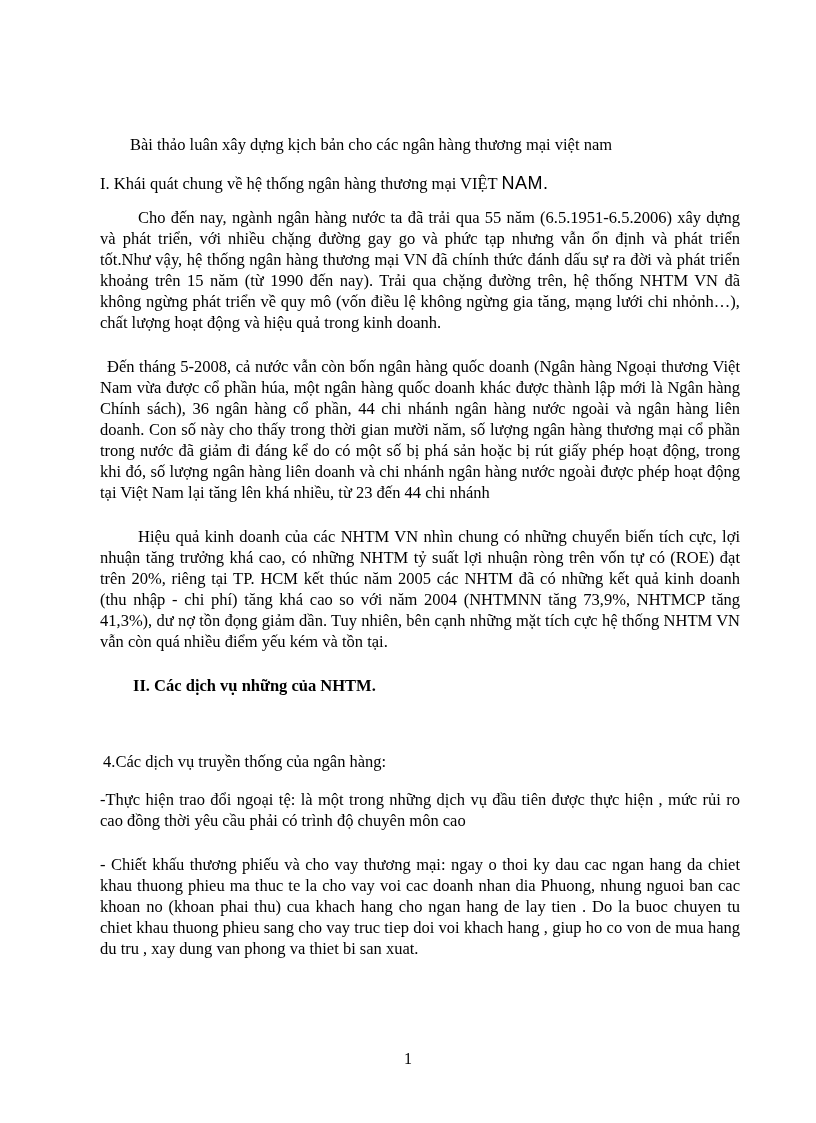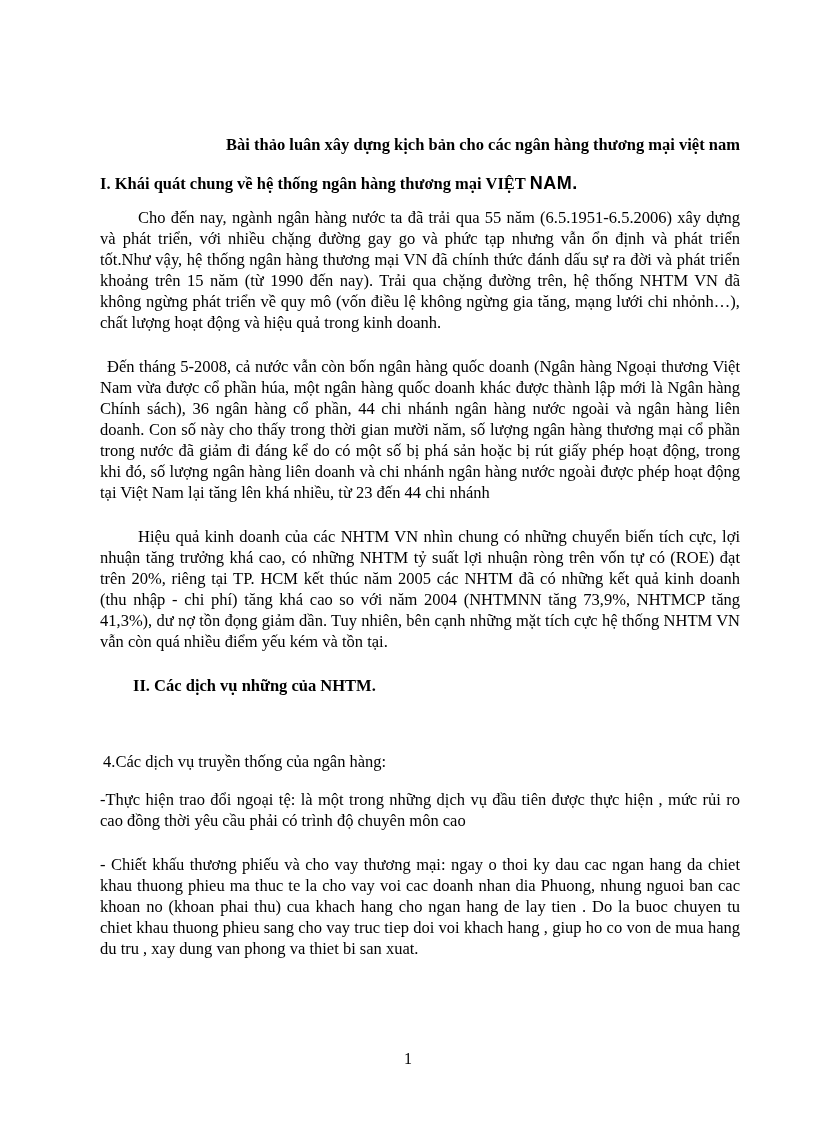--- a/index.html
+++ b/index.html
@@ -15,28 +15,28 @@
     background: #ffffff;
     box-sizing: border-box;
     padding: 134px 76px 0 100px;
     font-family: "Liberation Serif", "DejaVu Serif", serif;
     font-size: 16.5px;
     line-height: 21px;
     color: #000000;
     overflow: hidden;
   }
   .doc-title {
-    font-weight: bold;
-    text-align: right;
+    font-weight: normal;
+    text-align: left;
     padding-left: 30px;
     margin: 0 0 18px 0;
     white-space: nowrap;
   }
   .heading-1 {
-    font-weight: bold;
+    font-weight: normal;
     margin: 0 0 13px 0;
   }
   .heading-1 .sans-part {
     font-family: "Liberation Sans", "DejaVu Sans", sans-serif;
     font-size: 18px;
     letter-spacing: 0.5px;
   }
   p.body-para {
     text-align: justify;
     margin: 1px 0 23px 0;

